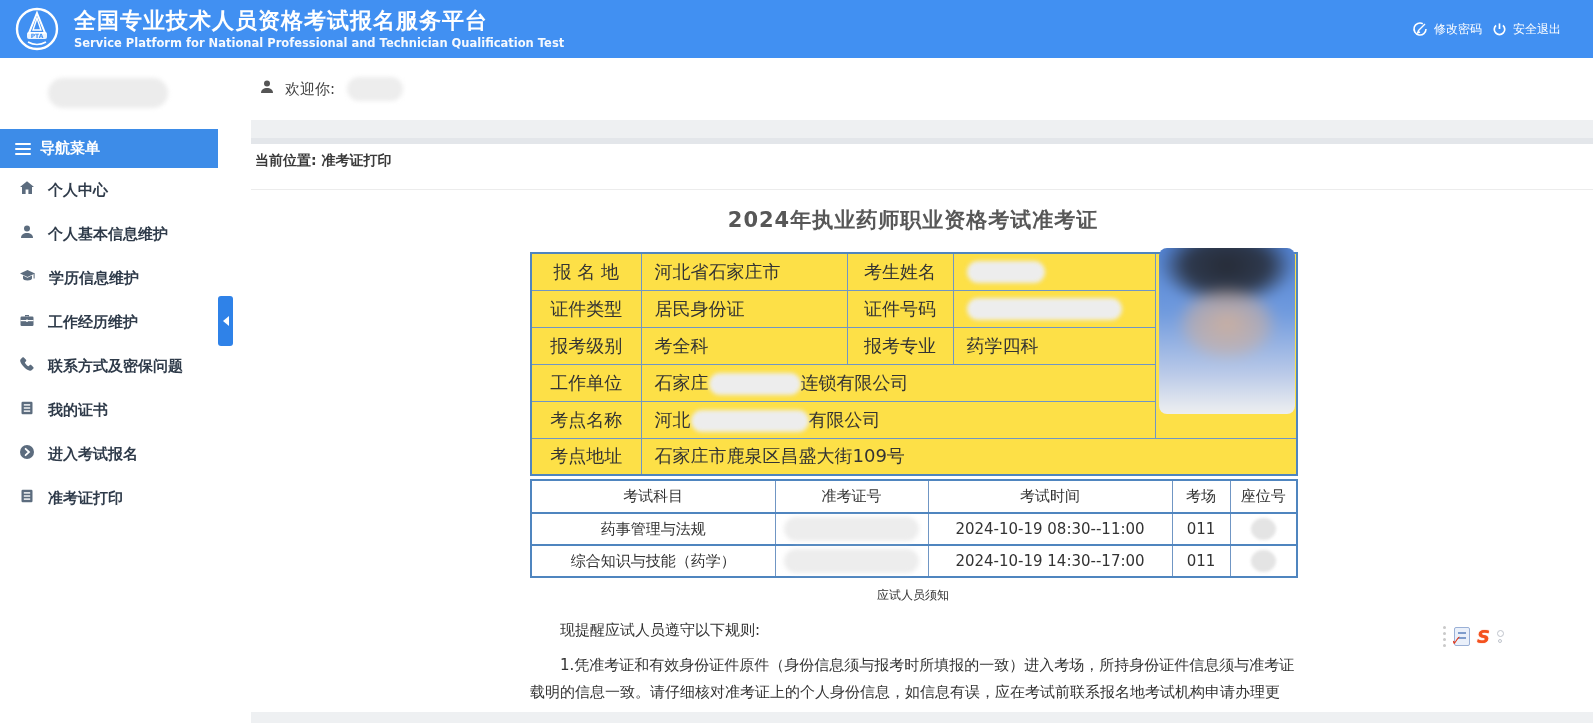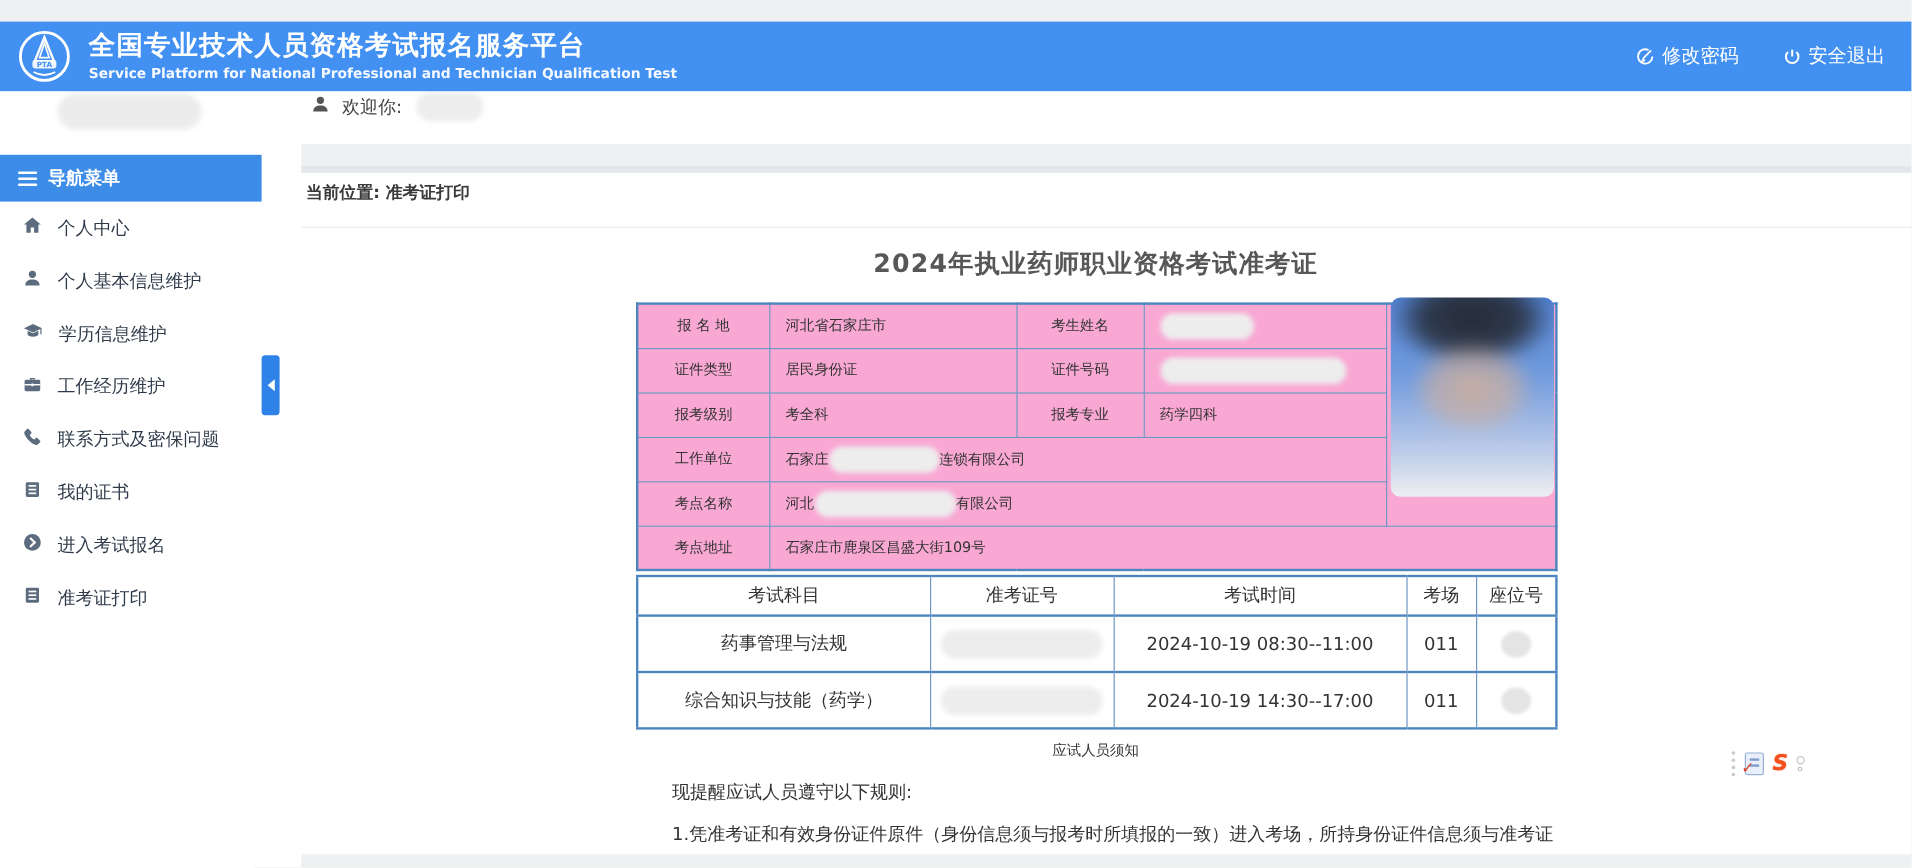--- a/index.html
+++ b/index.html
@@ -1,41 +1,41 @@
 <!DOCTYPE html>
 <html><head>
 <meta charset="utf-8">
 <style>
   * { margin:0; padding:0; box-sizing:border-box; }
   html,body { width:1593px; height:723px; overflow:hidden; }
   body { font-family:"DejaVu Sans","Liberation Sans",sans-serif; background:#eef0f2; color:#333; }
   #app { position:relative; width:1593px; height:723px; background:#eef0f2; }
 
   
-  .topbar { position:absolute; left:0; top:18px; width:1593px; height:58px;
+  .topbar { position:absolute; left:0; top:0; width:1593px; height:58px;
     background:#4190f2; display:flex; align-items:center; color:#fff; z-index:5; }
   .logo-wrap { margin-left:14px; width:46px; height:46px; flex:0 0 auto; }
   .brand { margin-left:14px; }
   .brand-title { font-size:22px; font-weight:bold; letter-spacing:1px; line-height:26px; }
   .brand-sub { font-size:11.5px; font-weight:bold; opacity:.95; margin-top:2px; }
-  .topbar-actions { margin-left:auto; margin-right:22px; display:flex; gap:37px; font-size:16px; }
+  .topbar-actions { margin-left:auto; margin-right:32px; display:flex; gap:10px; font-size:12px; }
   .top-action { display:flex; align-items:center; gap:6px; cursor:pointer; }
   .top-action svg { display:block; }
 
   
   .sidebar { position:absolute; left:0; top:58px; width:251px; height:665px; background:#fff; z-index:4; }
   .side-name-blob { position:absolute; left:48px; top:20px; width:120px; height:30px;
     background:#ececec; border-radius:15px; filter:blur(2px); }
   .nav-header { position:absolute; left:0; top:71px; width:218px; height:39px; background:#3d8ce8;
     color:#fff; display:flex; align-items:center; gap:9px; padding-left:15px; font-size:15px; font-weight:bold; }
   .burger { width:16px; height:12px; display:flex; flex-direction:column; justify-content:space-between; }
   .burger i { display:block; height:2px; background:#fff; border-radius:1px; }
   .menu { position:absolute; left:0; top:110px; width:218px; }
   .menu-item { height:44px; display:flex; align-items:center; gap:13px; padding-left:19px;
-    font-size:15px; font-weight:normal; color:#2f3b4a; cursor:pointer; }
+    font-size:15px; font-weight:bold; color:#2f3b4a; cursor:pointer; }
   .menu-item svg { flex:0 0 auto; }
   .mi-ic { color:#5c6c7e; }
 
   .collapse-tab { position:absolute; left:218px; top:296px; width:15px; height:50px; background:#2f82e8;
     border-radius:3px; display:flex; align-items:center; justify-content:center; cursor:pointer; z-index:6; }
   .collapse-tab .tri { width:0; height:0; border-top:5px solid transparent; border-bottom:5px solid transparent;
     border-right:6px solid #fff; }
 
   
   .welcome-bar { position:absolute; left:235px; top:58px; width:1358px; height:62px; background:#fff;
@@ -45,32 +45,32 @@
   
   .main-panel { position:absolute; left:235px; top:138px; width:1358px; height:574px; background:#fff;
     border-top:6px solid #e3e6ea; overflow:hidden; z-index:3; }
   .breadcrumb { padding:8px 0 19px 20px; font-size:14px; font-weight:bold; color:#3a3a3a;
     border-bottom:1px solid #ececec; }
   .cert { margin-left:295px; width:766px; }
   .cert-title { text-align:center; margin-top:16px; font-size:21px; font-weight:bold; color:#575757; letter-spacing:1px; }
 
   table { border-collapse:collapse; table-layout:fixed; width:766px; }
   .info-table { margin-top:18px; border:2px solid #4f85bf; }
-  .info-table td { border:1px solid #7096c4; height:37px; font-size:12px; color:#333; background:#f9a8d4; }
+  .info-table td { border:1px solid #7096c4; height:37px; font-size:18px; color:#333; background:#fde047; }
   .lbl { text-align:center; }
   .val { padding-left:13px; text-align:left; }
   .inline-blob { display:inline-block; height:22px; background:#ededed; border-radius:11px; filter:blur(2px); vertical-align:middle; }
   .photo-cell { background:#fff; }
 
   .schedule-table { margin-top:3px; border:2px solid #4f85bf; }
   .schedule-table td { border-left:1px solid #7096c4; border-right:1px solid #7096c4;
     border-top:2px solid #4f85bf; border-bottom:2px solid #4f85bf;
     text-align:center; font-size:15px; color:#333; background:#fff; }
   .schedule-table .hrow td { height:33px; }
-  .schedule-table .drow td { height:47px; }
+  .schedule-table .drow td { height:32px; }
   .cell-blob { width:135px; height:24px; background:#ededed; border-radius:12px; filter:blur(2px); margin:0 auto; }
   .seat-blob { width:25px; height:22px; background:#e4e4e4; border-radius:50%; filter:blur(1.5px); margin:0 auto; }
 
   .notice-title { text-align:center; margin-top:9px; font-size:12px; color:#333; }
   .notice-intro { margin-top:13px; font-size:15px; color:#333; text-indent:2em; line-height:26px; }
   .notice-p { margin-top:9px; font-size:15px; color:#333; text-indent:2em; line-height:27px; }
 
   
   .photo { position:absolute; left:924px; top:104px; width:136px; height:166px; border-radius:8px; overflow:hidden; z-index:2; }
   .photo-inner { position:absolute; left:-8%; top:-8%; width:116%; height:116%; filter:blur(6px);

